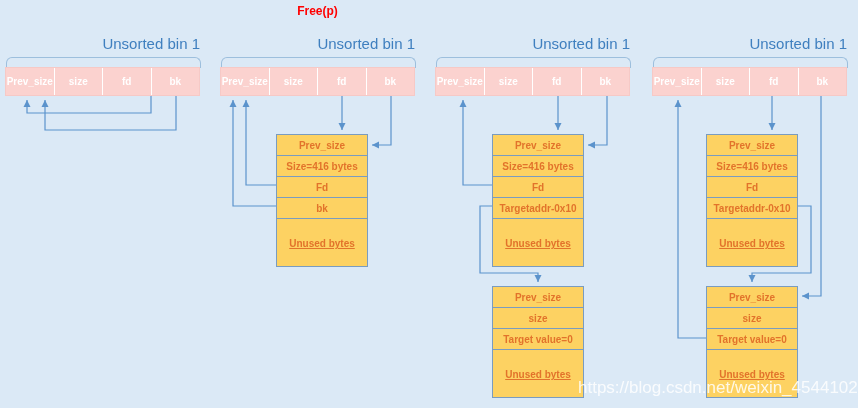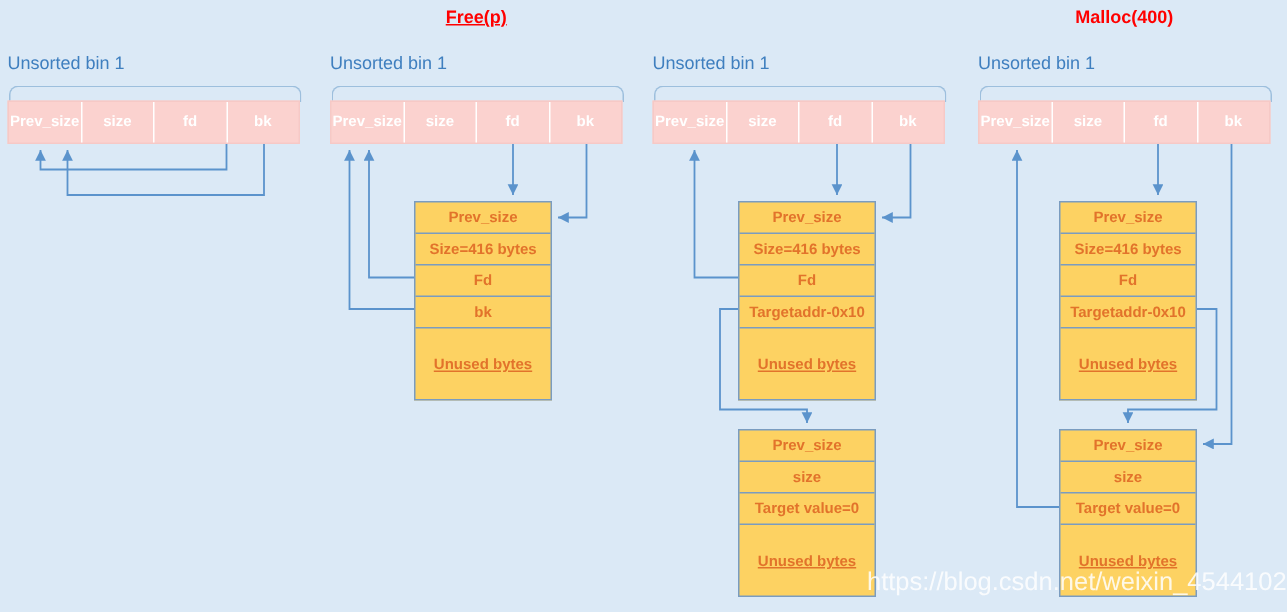--- a/index.html
+++ b/index.html
@@ -18,23 +18,23 @@
   .col-title {
     position: absolute;
     text-align: center;
     color: #ff0000;
     font-size: 12px;
     font-weight: bold;
     white-space: nowrap;
   }
   .bin-label {
     position: absolute;
-    text-align: left;
+    text-align: right;
     color: #3f7fbf;
-    font-size: 12px;
+    font-size: 15px;
     white-space: nowrap;
   }
   .bracket {
     position: absolute;
     border: 1px solid #9dbfdd;
     border-bottom: none;
     border-radius: 6px 6px 0 0;
     height: 10px;
     background: transparent;
   }
@@ -109,21 +109,21 @@
 
   <div class="bin-label" style="left:5px; top:35px; width:195px;">Unsorted bin 1</div>
   <div class="bracket" style="left:6px; top:57px; width:193px;"></div>
   <div class="bin-bar" style="left:5px; top:67px; width:195px;">
     <div class="bin-cell">Prev_size</div>
     <div class="bin-cell">size</div>
     <div class="bin-cell">fd</div>
     <div class="bin-cell">bk</div>
   </div>
 
-  <div class="col-title" style="left:220px; top:4px; width:195px;text-decoration:underline;">Free(p)</div>
+  <div class="col-title" style="left:220px; top:4px; width:195px;">Free(p)</div>
   <div class="bin-label" style="left:220px; top:35px; width:195px;">Unsorted bin 1</div>
   <div class="bracket" style="left:221px; top:57px; width:193px;"></div>
   <div class="bin-bar" style="left:220px; top:67px; width:195px;">
     <div class="bin-cell">Prev_size</div>
     <div class="bin-cell">size</div>
     <div class="bin-cell">fd</div>
     <div class="bin-cell">bk</div>
   </div>
 
   <div class="chunk" style="left:276px; top:134px; width:92px; height:133px;">
@@ -151,21 +151,20 @@
     <div class="chunk-row" style="height:49px;">Unused bytes</div>
   </div>
 
   <div class="chunk" style="left:492px; top:286px; width:92px; height:112px;">
     <div class="chunk-row" style="height:21px;">Prev_size</div>
     <div class="chunk-row" style="height:21px;">size</div>
     <div class="chunk-row" style="height:21px;">Target value=0</div>
     <div class="chunk-row" style="height:49px;">Unused bytes</div>
   </div>
 
-  <div class="col-title" style="left:652px; top:4px; width:195px;">Malloc(400)</div>
   <div class="bin-label" style="left:652px; top:35px; width:195px;">Unsorted bin 1</div>
   <div class="bracket" style="left:653px; top:57px; width:193px;"></div>
   <div class="bin-bar" style="left:652px; top:67px; width:195px;">
     <div class="bin-cell">Prev_size</div>
     <div class="bin-cell">size</div>
     <div class="bin-cell">fd</div>
     <div class="bin-cell">bk</div>
   </div>
 
   <div class="chunk" style="left:706px; top:134px; width:92px; height:133px;">

